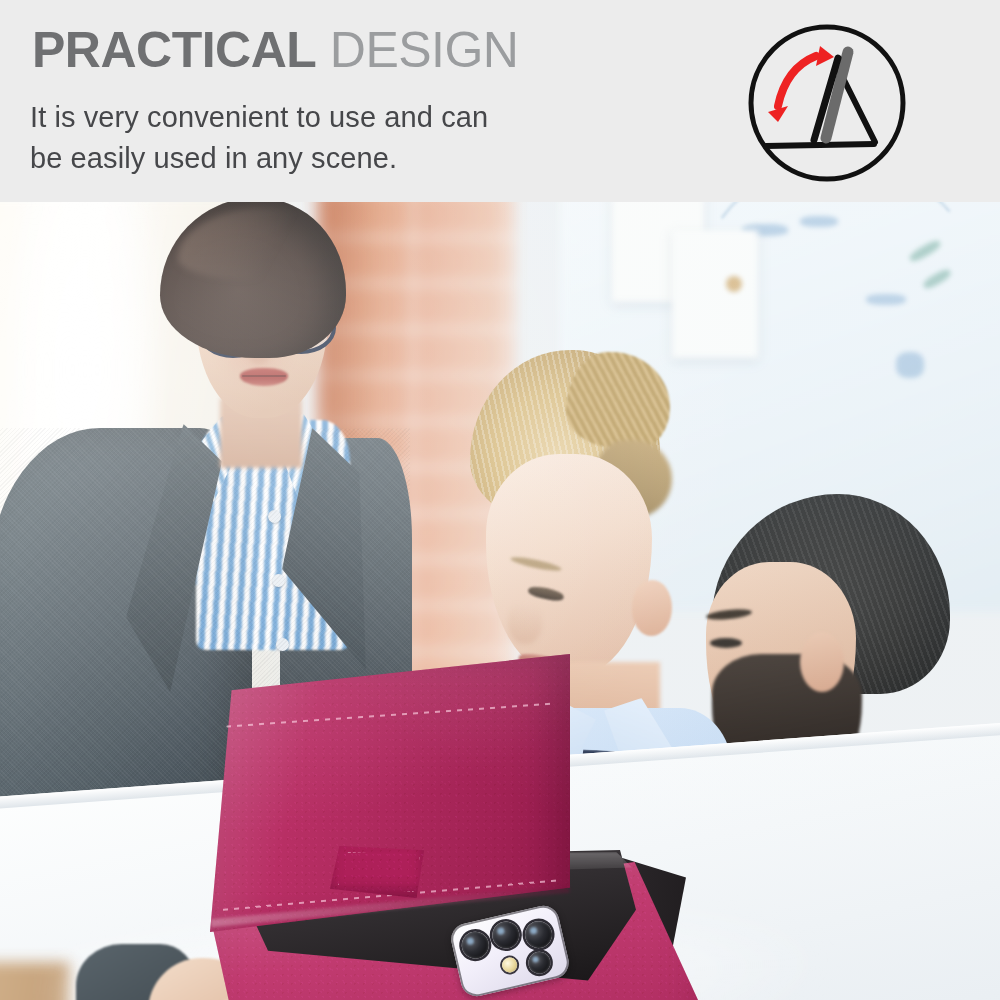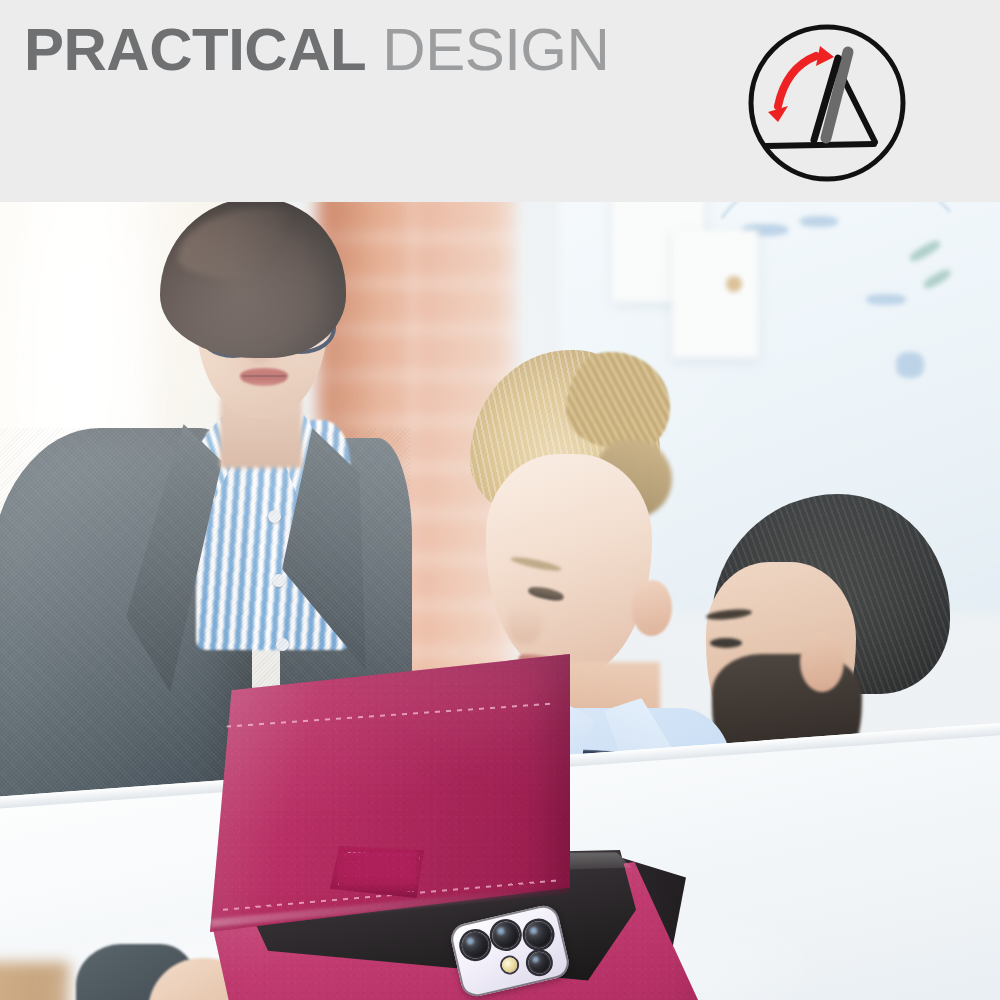--- a/index.html
+++ b/index.html
@@ -24,24 +24,24 @@
     position: absolute;
     left: 0; top: 0;
     width: 1000px;
     height: 202px;
     background: #ececec;
     overflow: hidden;
   }
 
   .headline {
     position: absolute;
-    left: 24px;
+    left: 32px;
     top: 16px;
     white-space: nowrap;
-    font-size: 60px;
+    font-size: 50px;
     line-height: 68px;
     letter-spacing: -0.5px;
   }
   .headline .word-strong {
     font-weight: 700;
     color: #6f7072;
   }
   .headline .word-light {
     font-weight: 400;
     color: #9b9d9f;
@@ -706,20 +706,24 @@
 <body>
 
 <div id="poster">
 
   <div class="header-band">
 
     <div class="headline">
       <span class="word-strong">PRACTICAL</span><span>&nbsp;</span><span class="word-light">DESIGN</span>
     </div>
 
+    <div class="subhead">
+      <span class="sub-line">It is very convenient to use and can</span>
+      <span class="sub-line">be easily used in any scene.</span>
+    </div>
 
     <svg class="badge-icon" viewBox="0 0 170 170">
       <circle cx="85" cy="85" r="76" fill="none" stroke="#111111" stroke-width="5"></circle>
 
       <path d="M24 128 L132 126" stroke="#111111" stroke-width="6" stroke-linecap="round" fill="none"></path>
 
       <path d="M96 50 L133 124" stroke="#111111" stroke-width="6" stroke-linecap="round" fill="none"></path>
 
       <path d="M106 34 L84 120" stroke="#6b6b6b" stroke-width="11" stroke-linecap="round" fill="none"></path>
 

